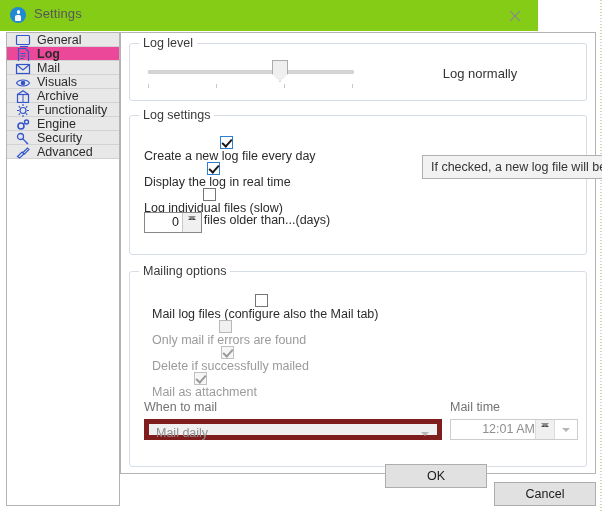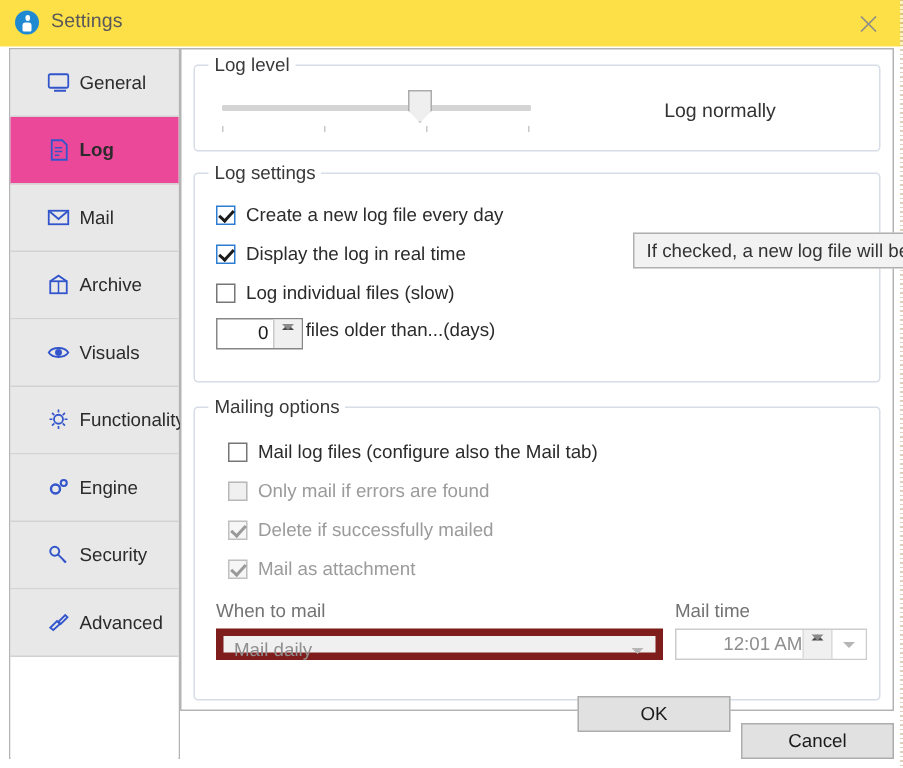--- a/index.html
+++ b/index.html
@@ -12,22 +12,22 @@
   #app {
     position: relative;
     width: 602px; height: 512px;
     background: #ffffff;
     box-sizing: border-box;
   }
 
   
   #titlebar {
     position: absolute; left: 0; top: 0;
-    width: 602px; height: 31px;
-    background: #fde047;
+    width: 538px; height: 31px;
+    background: #84cc16;
     border-bottom: 1px solid #ffffff;
   }
   #app-icon {
     position: absolute; left: 10px; top: 7px;
     width: 16px; height: 16px;
     border-radius: 50%;
     background: #1f8ad2;
   }
   #app-icon::before {
     content: "";
@@ -59,26 +59,26 @@
   
   #sidebar {
     position: absolute; left: 6px; top: 32px;
     width: 114px; height: 474px;
     background: #ffffff;
     border: 1px solid #b4b4b4;
     box-sizing: border-box;
   }
   .nav-item {
     position: relative;
-    height: 45px;
+    height: 14px;
     box-sizing: border-box;
     border-bottom: 1px solid #d2d2d2;
     background: #e8e8e8;
-    display: flex; align-items: center;
-    padding-left: 24px;
+    display: flex; 
+    padding-left: 8px;
     cursor: default;
   }
   .nav-item.selected { background: #ec4899; font-weight: bold; }
   .nav-icon {
     width: 17px; height: 16px;
     margin-right: 5px;
     flex: 0 0 auto;
     position: relative;
   }
   .nav-label {
@@ -145,20 +145,21 @@
   }
 
   
   #grp-logsettings { left: 8px; top: 82px; width: 458px; height: 140px; }
 
   .cb-row {
     position: absolute;
     display: flex; align-items: center;
     cursor: default;
     white-space: nowrap;
+    flex-direction: column;
   }
   .checkbox {
     width: 13px; height: 13px;
     box-sizing: border-box;
     border: 1px solid #767676;
     background: #ffffff;
     margin-right: 7px;
     position: relative;
     flex: 0 0 auto;
   }
@@ -356,36 +357,36 @@
           <rect x="1.5" y="3.5" width="13" height="9" fill="none" stroke="#3355cc" stroke-width="1.2"></rect>
           <path d="M1.5 3.5 L8 9 L14.5 3.5" fill="none" stroke="#3355cc" stroke-width="1.2"></path>
         </svg>
       </span>
       <span class="nav-label">Mail</span>
     </div>
 
     <div class="nav-item">
       <span class="nav-icon">
         <svg width="17" height="16" viewBox="0 0 17 16">
+          <path d="M1.5 8 C4 4, 12 4, 14.5 8 C12 12, 4 12, 1.5 8 Z" fill="none" stroke="#3355cc" stroke-width="1.2"></path>
+          <circle cx="8" cy="8" r="2.3" fill="#3355cc"></circle>
+        </svg>
+      </span>
+      <span class="nav-label">Visuals</span>
+    </div>
+
+    <div class="nav-item">
+      <span class="nav-icon">
+        <svg width="17" height="16" viewBox="0 0 17 16">
           <rect x="2.5" y="5.5" width="11" height="8" fill="none" stroke="#3355cc" stroke-width="1.2"></rect>
           <path d="M2.5 5.5 L8 1.8 L13.5 5.5" fill="none" stroke="#3355cc" stroke-width="1.2"></path>
           <path d="M8 5.8 v7.5" stroke="#3355cc" stroke-width="1"></path>
         </svg>
       </span>
       <span class="nav-label">Archive</span>
-    </div>
-
-    <div class="nav-item">
-      <span class="nav-icon">
-        <svg width="17" height="16" viewBox="0 0 17 16">
-          <path d="M1.5 8 C4 4, 12 4, 14.5 8 C12 12, 4 12, 1.5 8 Z" fill="none" stroke="#3355cc" stroke-width="1.2"></path>
-          <circle cx="8" cy="8" r="2.3" fill="#3355cc"></circle>
-        </svg>
-      </span>
-      <span class="nav-label">Visuals</span>
     </div>
 
     <div class="nav-item">
       <span class="nav-icon">
         <svg width="17" height="16" viewBox="0 0 17 16">
           <circle cx="8" cy="7.5" r="3" fill="none" stroke="#3355cc" stroke-width="1.2"></circle>
           <path d="M8 1 v2 M8 12 v2 M2 7.5 h2 M12 7.5 h2 M3.7 3.2 l1.5 1.5 M10.8 10.3 l1.5 1.5 M12.3 3.2 l-1.5 1.5 M5.2 10.3 l-1.5 1.5" stroke="#3355cc" stroke-width="1.1"></path>
         </svg>
       </span>
       <span class="nav-label">Functionality</span>

